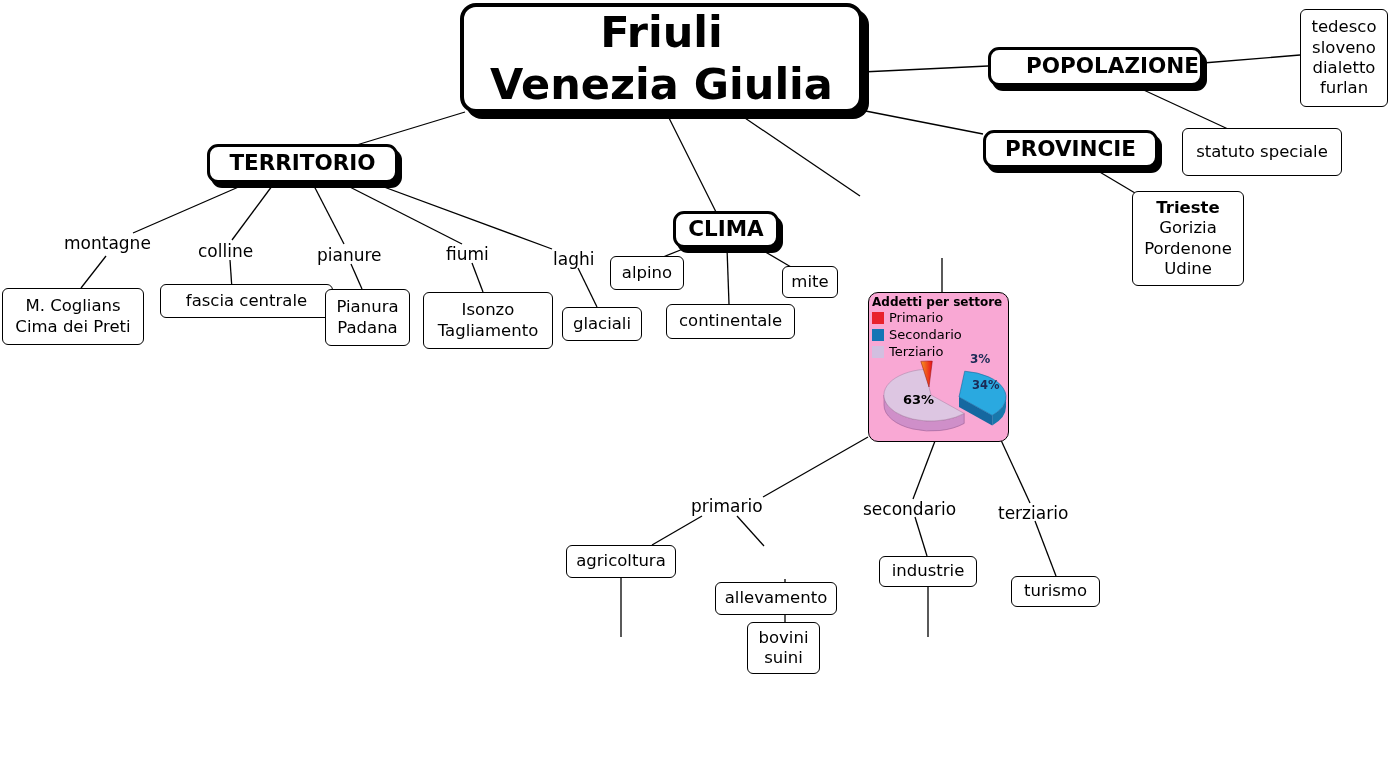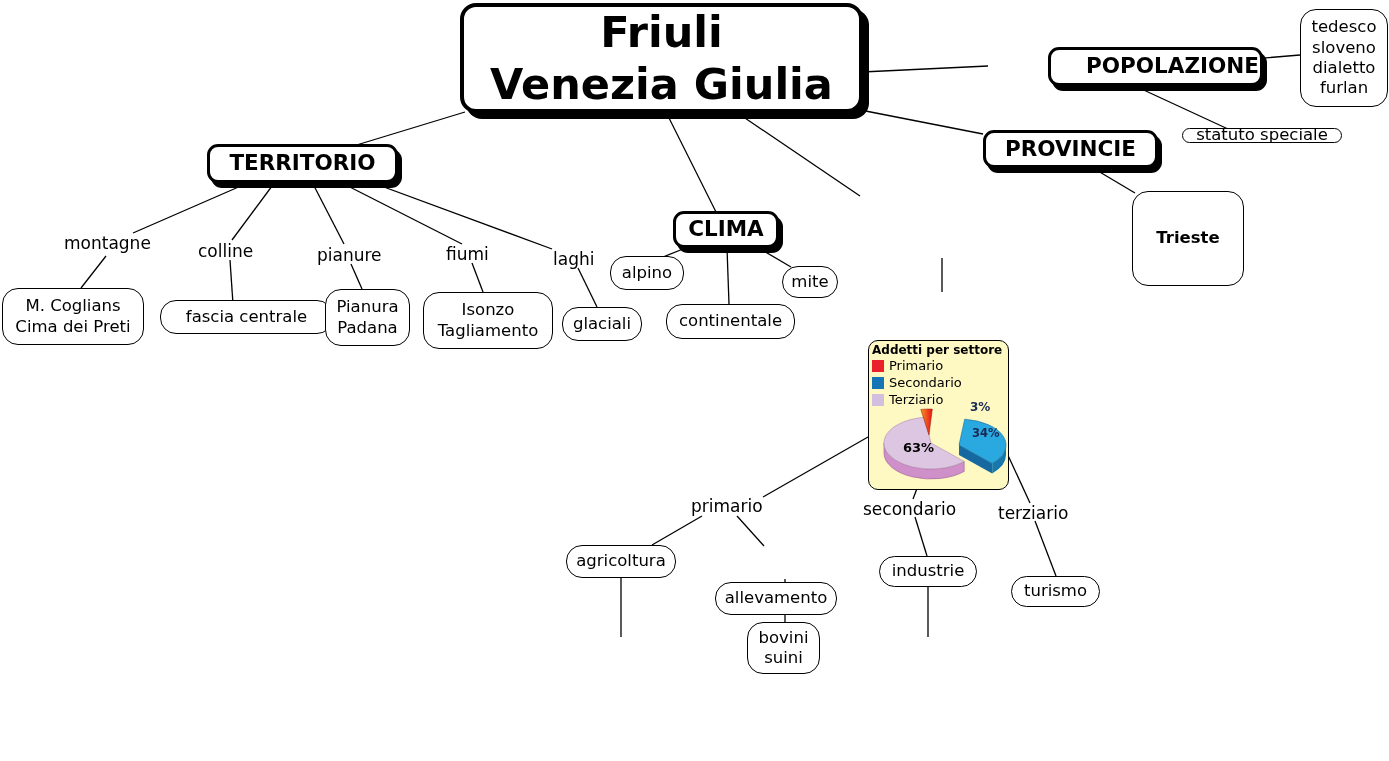--- a/index.html
+++ b/index.html
@@ -1,25 +1,25 @@
 <!DOCTYPE html>
 <html><head>
 <meta charset="utf-8">
 <style>
   html,body{margin:0;padding:0;background:#fff;}
   .canvas{position:relative;width:1389px;height:761px;background:#fff;
           font-family:"DejaVu Sans","Liberation Sans",sans-serif;overflow:hidden;color:#000;}
   .edges{position:absolute;left:0;top:0;pointer-events:none;}
   .node{position:absolute;box-sizing:border-box;background:#fff;border:1.6px solid #000;
-        border-radius:16px;display:flex;flex-direction:column;align-items:center;justify-content:center;
+        border-radius:6px;display:flex;flex-direction:column;align-items:center;justify-content:center;
         text-align:center;white-space:pre-line;font-size:16.5px;line-height:1.24;padding:2px 6px;}
   .hub{border-width:3px;border-radius:11px;box-shadow:4px 5px 0 #000;font-weight:700;font-size:21.5px;}
   .root{border-width:4px;border-radius:16px;box-shadow:6px 6px 0 #000;font-weight:700;font-size:43px;line-height:1.22;}
   .plain{position:absolute;font-size:17px;white-space:nowrap;}
-  .piebox{position:absolute;box-sizing:border-box;background:#fef9c3;border:1.6px solid #000;border-radius:10px;overflow:hidden;margin-top:48px;}
+  .piebox{position:absolute;box-sizing:border-box;background:#f9a8d4;border:1.6px solid #000;border-radius:10px;overflow:hidden;}
   .bold-line{font-weight:700;}
 </style>
 </head>
 <body>
 
 <div class="canvas">
 
   <svg class="edges" width="1389" height="761">
     <g stroke="#000" stroke-width="1.3">
       <line x1="465" y1="112" x2="350" y2="147"></line>
@@ -53,44 +53,47 @@
       <line x1="1035" y1="521" x2="1056" y2="576"></line>
       <line x1="621" y1="578" x2="621" y2="637"></line>
       <line x1="785" y1="579" x2="785" y2="622"></line>
       <line x1="928" y1="587" x2="928" y2="637"></line>
     </g>
   </svg>
 
   <div class="node root" style="left:460px;top:3px;width:403px;height:110px;">Friuli
 Venezia Giulia</div>
 
-  <div class="node hub" style="left:1048px;top:47px;width:215px;height:39px;padding-left:40px;">POPOLAZIONE</div>
+  <div class="node hub" style="left:988px;top:47px;width:215px;height:39px;padding-left:40px;">POPOLAZIONE</div>
   <div class="node hub" style="left:983px;top:130px;width:175px;height:38px;">PROVINCIE</div>
   <div class="node hub" style="left:207px;top:144px;width:191px;height:39px;">TERRITORIO</div>
   <div class="node hub" style="left:673px;top:211px;width:106px;height:37px;text-align:center;">CLIMA</div>
 
   <div class="node" style="left:1300px;top:9px;width:88px;height:98px;">tedesco
 sloveno
 dialetto
 furlan</div>
-  <div class="node" style="left:1182px;top:128px;width:160px;height:15px;">statuto speciale</div>
+  <div class="node" style="left:1182px;top:128px;width:160px;height:48px;">statuto speciale</div>
 
   <div class="node" style="left:1132px;top:191px;width:112px;height:95px;">
     <span class="bold-line">Trieste</span>
+    <span>Gorizia
+Pordenone
+Udine</span>
   </div>
 
   <div class="plain" style="left:64px;top:233px;">montagne</div>
   <div class="plain" style="left:198px;top:241px;">colline</div>
   <div class="plain" style="left:317px;top:245px;">pianure</div>
   <div class="plain" style="left:446px;top:244px;">fiumi</div>
   <div class="plain" style="left:553px;top:249px;">laghi</div>
 
   <div class="node" style="left:2px;top:288px;width:142px;height:57px;">M. Coglians
 Cima dei Preti</div>
-  <div class="node" style="left:160px;top:300px;width:173px;height:34px;">fascia centrale</div>
+  <div class="node" style="left:160px;top:284px;width:173px;height:34px;">fascia centrale</div>
   <div class="node" style="left:325px;top:289px;width:85px;height:57px;">Pianura
 Padana</div>
   <div class="node" style="left:423px;top:292px;width:130px;height:57px;">Isonzo
 Tagliamento</div>
   <div class="node" style="left:562px;top:307px;width:80px;height:34px;">glaciali</div>
 
   <div class="node" style="left:610px;top:256px;width:74px;height:34px;">alpino</div>
   <div class="node" style="left:666px;top:304px;width:129px;height:35px;">continentale</div>
   <div class="node" style="left:782px;top:266px;width:56px;height:32px;">mite</div>
 

